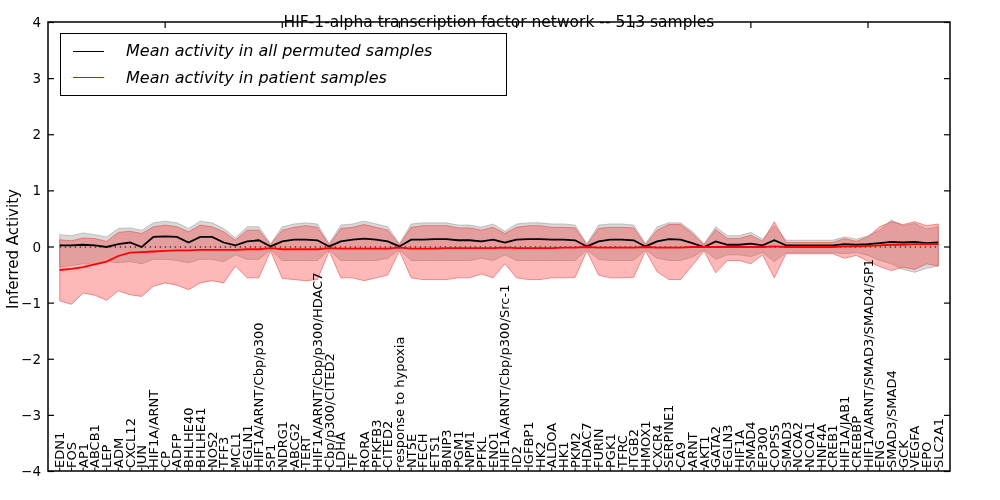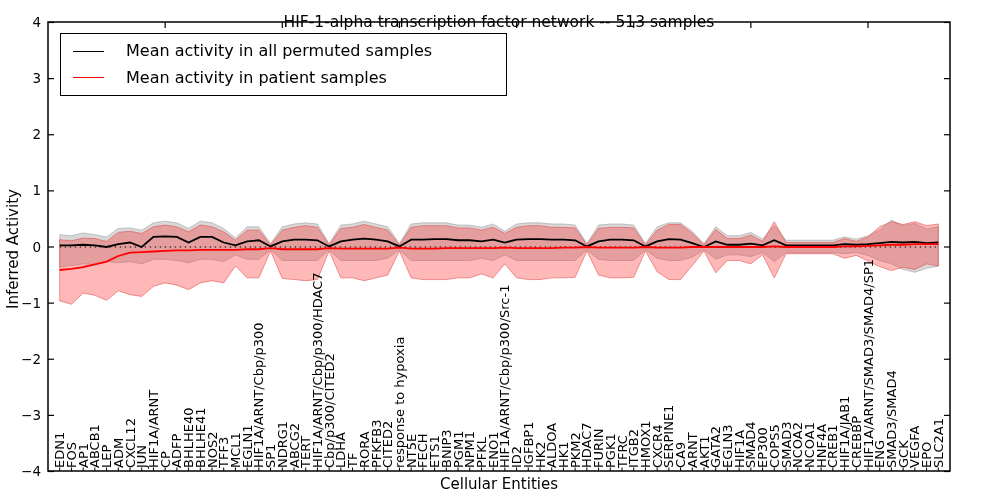--- a/index.html
+++ b/index.html
@@ -8,21 +8,21 @@
   #plot-svg{position:absolute;left:0;top:0;}
   .chart-title{position:absolute;left:48px;top:13px;width:902px;text-align:center;
                font-size:15.5px;}
   .x-axis-label{position:absolute;left:48px;top:475px;width:902px;text-align:center;
                 font-size:15px;}
   .y-axis-label{position:absolute;left:-52px;top:240px;width:130px;text-align:center;
                 font-size:15px;transform:rotate(-90deg);}
   .legend{position:absolute;left:60px;top:33px;width:447px;height:63px;
           background:#fff;border:1.4px solid #000;box-sizing:border-box;
           display:flex;flex-direction:column;justify-content:space-around;
-          padding:4px 0 4px 12px;z-index:2;}
+          padding:4px 0 4px 12px;z-index:2;font-style:italic;}
   .legend-entry{display:flex;align-items:center;gap:22px;}
   .legend-line{display:inline-block;width:31px;height:0;border-top:1.7px solid #000;}
   .legend-label{font-size:16px;line-height:1;}
 </style>
 </head>
 <body>
 
 <div class="figure">
   <svg id="plot-svg" width="1000" height="500">
       <polygon points="59.714285714285715,234.6525 71.42857142857143,235.775 83.14285714285714,232.96875 94.85714285714286,234.6525 106.57142857142857,236.8975 118.28571428571429,228.47875 130,227.9175 141.71428571428572,230.1625 153.42857142857144,222.86625 165.14285714285714,221.1825 176.85714285714286,222.86625 188.57142857142858,228.47875 200.28571428571428,221.1825 212,222.86625 223.71428571428572,228.47875 235.42857142857142,238.02 247.14285714285714,226.79500000000002 258.8571428571429,226.79500000000002 270.57142857142856,243.6325 282.2857142857143,226.79500000000002 294,223.98875 305.7142857142857,222.86625 317.42857142857144,223.98875 329.14285714285717,243.6325 340.85714285714283,225.11124999999998 352.57142857142856,223.98875 364.2857142857143,221.1825 376,223.98875 387.7142857142857,226.79500000000002 399.42857142857144,243.6325 411.14285714285717,223.98875 422.85714285714283,222.86625 434.57142857142856,222.86625 446.2857142857143,222.86625 458,225.11124999999998 469.7142857142857,225.11124999999998 481.42857142857144,227.35625 493.14285714285717,223.98875 504.85714285714283,231.285 516.5714285714286,223.98875 528.2857142857142,222.86625 540,222.86625 551.7142857142858,223.98875 563.4285714285714,223.98875 575.1428571428571,225.11124999999998 586.8571428571429,243.6325 598.5714285714286,225.11124999999998 610.2857142857143,223.98875 622,223.98875 633.7142857142857,225.11124999999998 645.4285714285714,243.6325 657.1428571428571,226.79500000000002 668.8571428571429,222.86625 680.5714285714286,222.86625 692.2857142857143,231.285 704,243.6325 715.7142857142857,226.79500000000002 727.4285714285714,235.775 739.1428571428571,235.775 750.8571428571429,232.4075 762.5714285714286,239.1425 774.2857142857143,225.6725 786,240.265 797.7142857142857,240.265 809.4285714285714,240.265 821.1428571428571,240.265 832.8571428571429,240.265 844.5714285714286,236.8975 856.2857142857143,239.1425 868,235.775 879.7142857142857,230.1625 891.4285714285714,220.06 903.1428571428571,225.6725 914.8571428571429,223.4275 926.5714285714286,229.04 938.2857142857143,226.79500000000002 938.2857142857143,266.0825 926.5714285714286,268.3275 914.8571428571429,272.25625 903.1428571428571,269.45 891.4285714285714,263.8375 879.7142857142857,260.47 868,255.41875 856.2857142857143,252.6125 844.5714285714286,253.735 832.8571428571429,252.6125 821.1428571428571,252.6125 809.4285714285714,252.6125 797.7142857142857,252.6125 786,252.6125 774.2857142857143,261.5925 762.5714285714286,252.6125 750.8571428571429,256.54125 739.1428571428571,254.8575 727.4285714285714,254.8575 715.7142857142857,259.3475 704,249.80625 692.2857142857143,257.1025 680.5714285714286,260.47 668.8571428571429,260.47 657.1428571428571,258.225 645.4285714285714,249.80625 633.7142857142857,260.47 622,260.47 610.2857142857143,260.47 598.5714285714286,259.3475 586.8571428571429,249.80625 575.1428571428571,260.47 563.4285714285714,260.47 551.7142857142858,260.47 540,260.47 528.2857142857142,260.47 516.5714285714286,260.47 504.85714285714283,254.8575 493.14285714285717,260.47 481.42857142857144,258.225 469.7142857142857,260.47 458,260.47 446.2857142857143,260.47 434.57142857142856,260.47 422.85714285714283,260.47 411.14285714285717,260.47 399.42857142857144,249.80625 387.7142857142857,258.225 376,260.47 364.2857142857143,260.47 352.57142857142856,260.47 340.85714285714283,260.47 329.14285714285717,249.80625 317.42857142857144,260.47 305.7142857142857,260.47 294,260.47 282.2857142857143,260.47 270.57142857142856,249.80625 258.8571428571429,259.3475 247.14285714285714,259.3475 235.42857142857142,254.8575 223.71428571428572,261.5925 212,259.3475 200.28571428571428,259.3475 188.57142857142858,262.715 176.85714285714286,260.47 165.14285714285714,259.3475 153.42857142857144,259.3475 141.71428571428572,263.8375 130,261.5925 118.28571428571429,262.715 106.57142857142857,261.5925 94.85714285714286,264.39875 83.14285714285714,263.8375 71.42857142857143,265.52125 59.714285714285715,267.205 " fill="#808080" fill-opacity="0.31" stroke="#9a9a9a" stroke-opacity="0.55" stroke-width="1"></polygon>
@@ -213,21 +213,20 @@
       <text transform="translate(907.6428571428571,468) rotate(-90)" font-size="13" text-anchor="start">GCK</text>
       <line x1="914.8571428571429" y1="471" x2="914.8571428571429" y2="467.5" stroke="#000" stroke-width="1"></line>
       <text transform="translate(919.3571428571429,468) rotate(-90)" font-size="13" text-anchor="start">VEGFA</text>
       <line x1="926.5714285714286" y1="471" x2="926.5714285714286" y2="467.5" stroke="#000" stroke-width="1"></line>
       <text transform="translate(931.0714285714286,468) rotate(-90)" font-size="13" text-anchor="start">EPO</text>
       <line x1="938.2857142857143" y1="471" x2="938.2857142857143" y2="467.5" stroke="#000" stroke-width="1"></line>
       <text transform="translate(942.7857142857143,468) rotate(-90)" font-size="13" text-anchor="start">SLC2A1</text>
     </svg>
   <div class="chart-title">HIF-1-alpha transcription factor network -- 513 samples</div>
   <div class="y-axis-label">Inferred Activity</div>
-  <div class="x-axis-label">Cellular Entities</div>
   <div class="legend">
     <div class="legend-entry">
       <span class="legend-line"></span>
       <span class="legend-label">Mean activity in all permuted samples</span>
     </div>
     <div class="legend-entry">
       <span class="legend-line" style="border-top-color:#ff0000;"></span>
       <span class="legend-label">Mean activity in patient samples</span>
     </div>
   </div>

